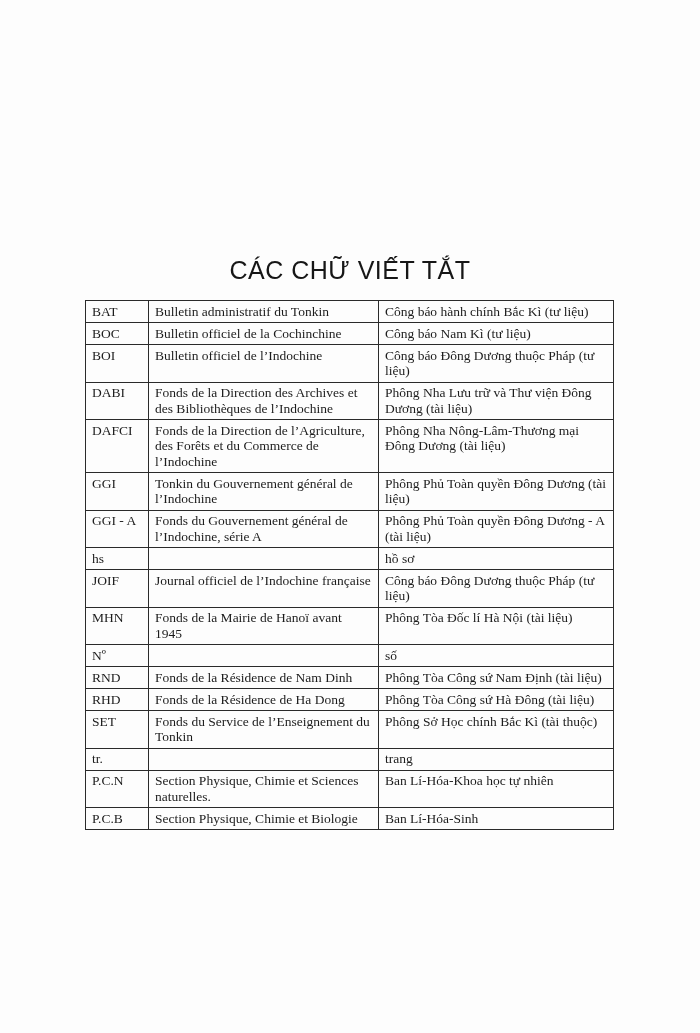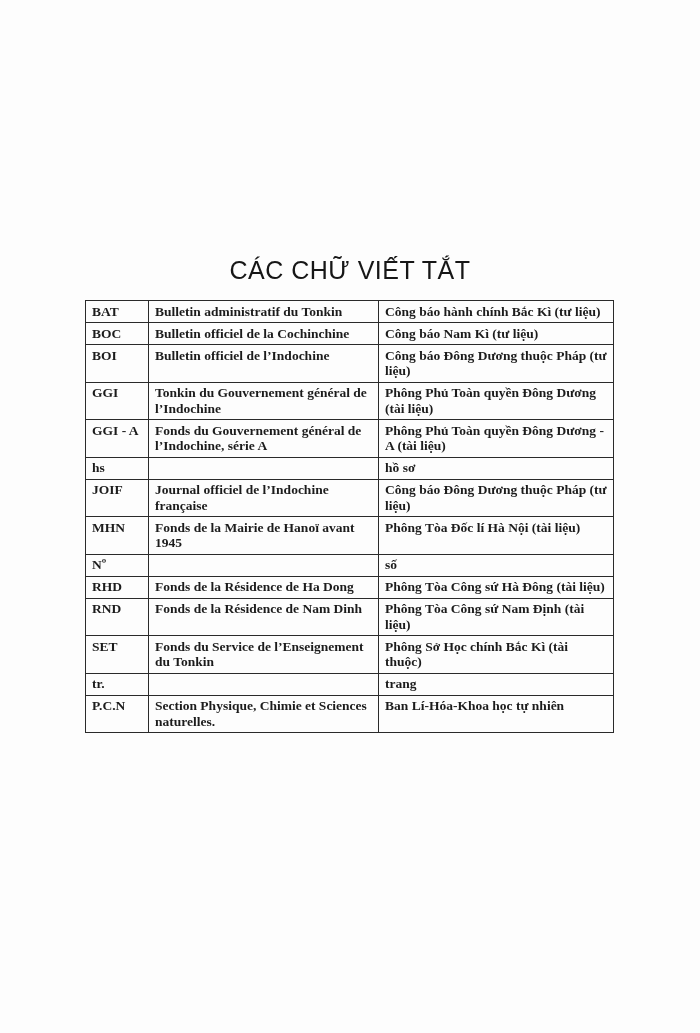--- a/index.html
+++ b/index.html
@@ -39,21 +39,20 @@
     width: 528px;
     table-layout: fixed;
     font-size: 13.5px;
     line-height: 15.5px;
   }
   table.abbrev td {
     border: 1px solid #2a2a2a;
     vertical-align: top;
     padding: 2.5px 6px 3px 6px;
     overflow: hidden;
-    font-weight: bold;
   }
   col.c-abbr { width: 63px; }
   col.c-exp  { width: 230px; }
   col.c-tran { width: 235px; }
 </style>
 </head>
 <body>
 
 <div class="page-title">CÁC CHỮ VIẾT TẮT</div>
 
@@ -74,20 +73,30 @@
           <td>BOC</td>
           <td>Bulletin officiel de la Cochinchine</td>
           <td>Công báo Nam Kì (tư liệu)</td>
         </tr>
         <tr>
           <td>BOI</td>
           <td>Bulletin officiel de l’Indochine</td>
           <td>Công báo Đông Dương thuộc Pháp (tư liệu)</td>
         </tr>
         <tr>
+          <td>DABI</td>
+          <td>Fonds de la Direction des Archives et des Bibliothèques de l’Indochine</td>
+          <td>Phông Nha Lưu trữ và Thư viện Đông Dương (tài liệu)</td>
+        </tr>
+        <tr>
+          <td>DAFCI</td>
+          <td>Fonds de la Direction de l’Agriculture, des Forêts et du Commerce de l’Indochine</td>
+          <td>Phông Nha Nông-Lâm-Thương mại Đông Dương (tài liệu)</td>
+        </tr>
+        <tr>
           <td>GGI</td>
           <td>Tonkin du Gouvernement général de l’Indochine</td>
           <td>Phông Phủ Toàn quyền Đông Dương (tài liệu)</td>
         </tr>
         <tr>
           <td>GGI - A</td>
           <td>Fonds du Gouvernement général de l’Indochine, série A</td>
           <td>Phông Phủ Toàn quyền Đông Dương - A (tài liệu)</td>
         </tr>
         <tr>
@@ -104,39 +113,44 @@
           <td>MHN</td>
           <td>Fonds de la Mairie de Hanoï avant 1945</td>
           <td>Phông Tòa Đốc lí Hà Nội (tài liệu)</td>
         </tr>
         <tr>
           <td>Nº</td>
           <td></td>
           <td>số</td>
         </tr>
         <tr>
+          <td>RND</td>
+          <td>Fonds de la Résidence de Nam Dinh</td>
+          <td>Phông Tòa Công sứ Nam Định (tài liệu)</td>
+        </tr>
+        <tr>
           <td>RHD</td>
           <td>Fonds de la Résidence de Ha Dong</td>
           <td>Phông Tòa Công sứ Hà Đông (tài liệu)</td>
-        </tr>
-        <tr>
-          <td>RND</td>
-          <td>Fonds de la Résidence de Nam Dinh</td>
-          <td>Phông Tòa Công sứ Nam Định (tài liệu)</td>
         </tr>
         <tr>
           <td>SET</td>
           <td>Fonds du Service de l’Enseignement du Tonkin</td>
           <td>Phông Sở Học chính Bắc Kì (tài thuộc)</td>
         </tr>
         <tr>
           <td>tr.</td>
           <td></td>
           <td>trang</td>
         </tr>
         <tr>
           <td>P.C.N</td>
           <td>Section Physique, Chimie et Sciences naturelles.</td>
           <td>Ban Lí-Hóa-Khoa học tự nhiên</td>
         </tr>
+        <tr>
+          <td>P.C.B</td>
+          <td>Section Physique, Chimie et Biologie</td>
+          <td>Ban Lí-Hóa-Sinh</td>
+        </tr>
       </tbody>
   </table>
 </div>
 
 </body></html>

